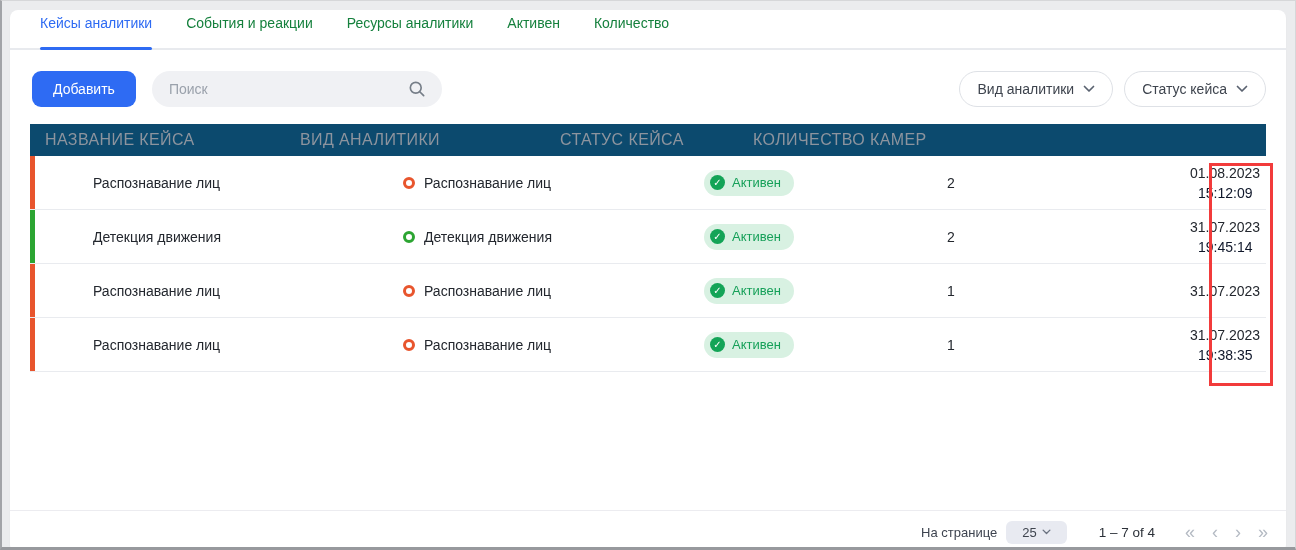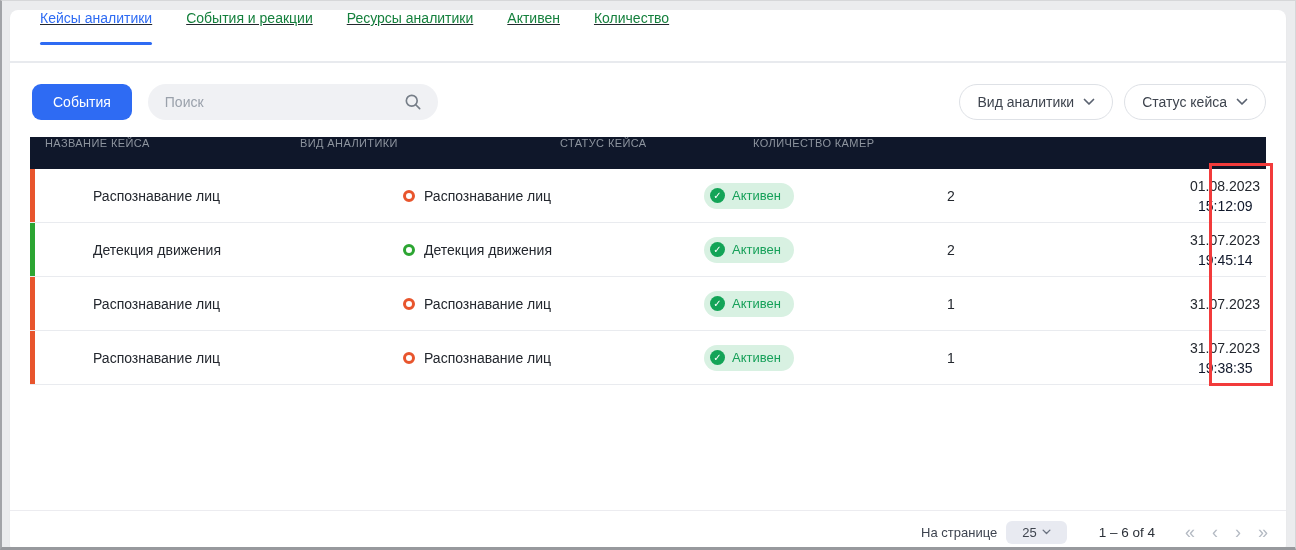--- a/index.html
+++ b/index.html
@@ -17,24 +17,23 @@
     border-top: 1px solid #d6d7d9; border-right: 1px solid #d6d7d9;
   }
   .card {
     position: absolute; left: 10px; top: 10px; width: 1276px; height: 543px;
     background: #ffffff; border-radius: 8px;
     display: flex; flex-direction: column;
     box-shadow: 0 1px 2px rgba(0,0,0,0.04);
   }
   
   .tabs {
-    display: flex; align-items: flex-start;
-    padding: 0 30px; height: 53px; position: relative;
+    display: flex; align-items: flex-end;
+    padding: 0 30px; height: 40px; position: relative;
     border-bottom: 2px solid #e8eaee;
-    text-decoration: underline;
   }
   .tab {
     font-size: 14px; color: #15803d; padding: 0 0 17px 0; margin-right: 34px;
     position: relative; cursor: pointer; white-space: nowrap;
   }
   .tab.active { color: #2e6bf3; }
   .tab.active::after {
     content: ""; position: absolute; left: 0; right: 0; bottom: -2px;
     height: 3px; background: #2e6bf3; border-radius: 2px;
   }
@@ -58,22 +57,22 @@
   .toolbar-spacer { flex: 1; }
   .filter-pill {
     display: inline-flex; align-items: center; gap: 9px; height: 36px;
     padding: 0 17px; background: #fff; border: 1px solid #dee1e6;
     border-radius: 18px; font-size: 14px; color: #3e444e;
     margin-left: 11px; cursor: pointer; white-space: nowrap;
   }
   
   .table-area { margin: 17px 20px 0 20px; }
   .thead {
-    display: flex; align-items: flex-start; height: 32px; background: #0f172a;
-    font-size: 11px; color: #8d949e; letter-spacing: 0.4px;
+    display: flex; align-items: center; height: 32px; background: #0c4a6e;
+    font-size: 16px; color: #8d949e; letter-spacing: 0.4px;
   }
   .th { text-transform: uppercase; }
   .th.c-name    { flex: 0 0 270px; padding-left: 15px; }
   .th.c-type    { flex: 0 0 260px; }
   .th.c-status  { flex: 0 0 193px; }
   .th.c-count   { flex: 0 0 197px; }
   .th.c-created { flex: 1; }
   .th.c-actions { flex: 0 0 78px; }
   .trow {
     display: flex; align-items: center; height: 54px;
@@ -138,21 +137,21 @@
 
   <nav class="tabs">
     <div class="tab active">Кейсы аналитики</div>
     <div class="tab">События и реакции</div>
     <div class="tab">Ресурсы аналитики</div>
     <div class="tab">Активен</div>
     <div class="tab">Количество</div>
   </nav>
 
   <div class="toolbar">
-    <button class="btn-add">События</button>
+    <button class="btn-add">Добавить</button>
     <div class="search-wrap">
       <input class="search-input" type="text" placeholder="Поиск" style="">
       <span class="search-icon">
         <svg width="20" height="20" viewBox="0 0 24 24" fill="none" stroke="#767e88" stroke-width="2" stroke-linecap="round">
           <circle cx="10.5" cy="10.5" r="6.5"></circle>
           <line x1="15.3" y1="15.3" x2="20" y2="20"></line>
         </svg>
       </span>
     </div>
     <div class="toolbar-spacer"></div>
@@ -297,21 +296,21 @@
   </div>
 
   <div class="pagination">
     <span>На странице</span>
     <span class="per-page-select">
       <span>25</span>
       <svg width="9" height="6" viewBox="0 0 12 8" fill="none" stroke="#6a7280" stroke-width="1.8" stroke-linecap="round" stroke-linejoin="round">
         <polyline points="1.5,1.5 6,6 10.5,1.5"></polyline>
       </svg>
     </span>
-    <span class="range-label">1 – 6 of 4</span>
+    <span class="range-label">1 – 7 of 4</span>
     <span class="pager">
       <span class="pager-arrow">«</span>
       <span class="pager-arrow">‹</span>
       <span class="pager-arrow">›</span>
       <span class="pager-arrow">»</span>
     </span>
   </div>
 </div>
 
 <div class="highlight-rect"></div>

